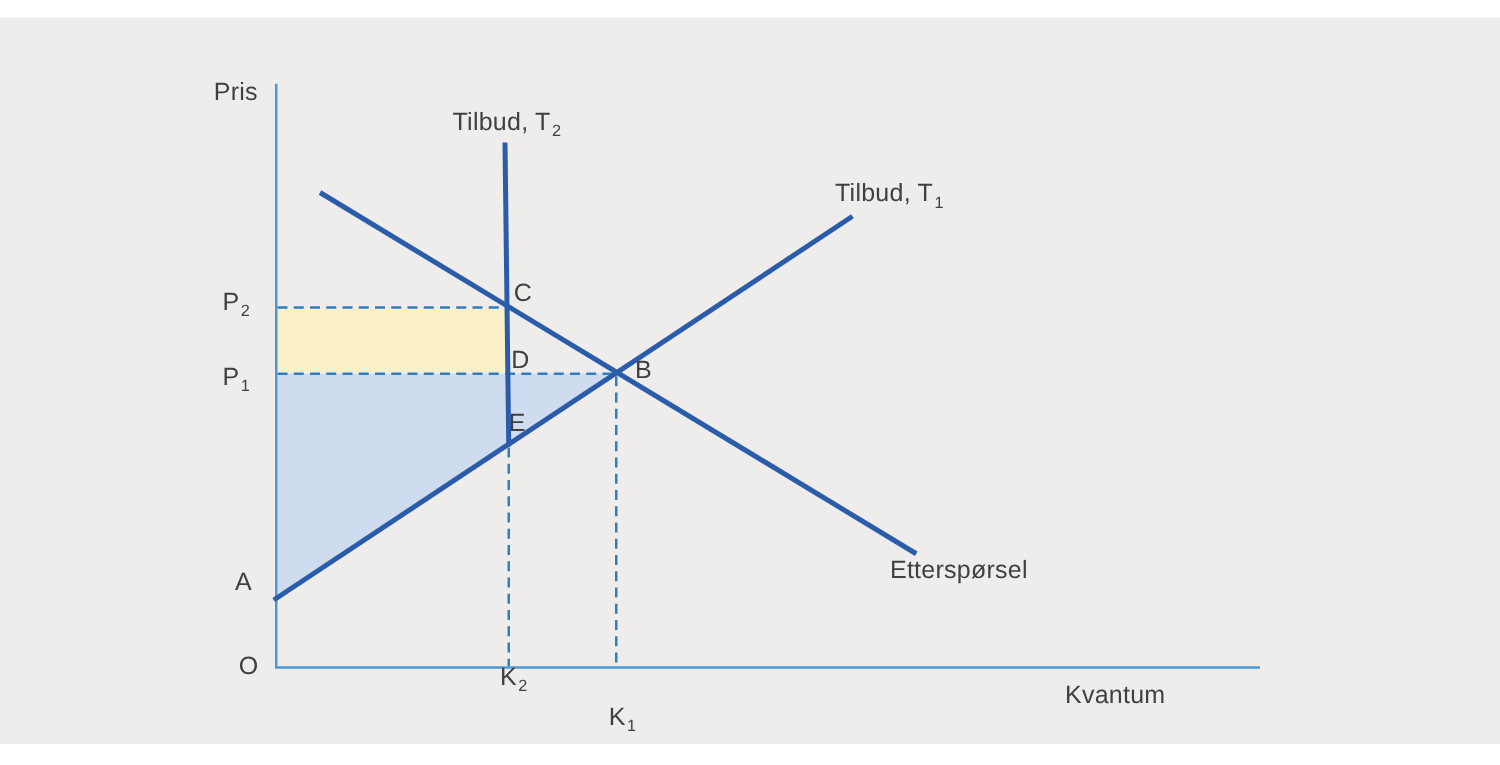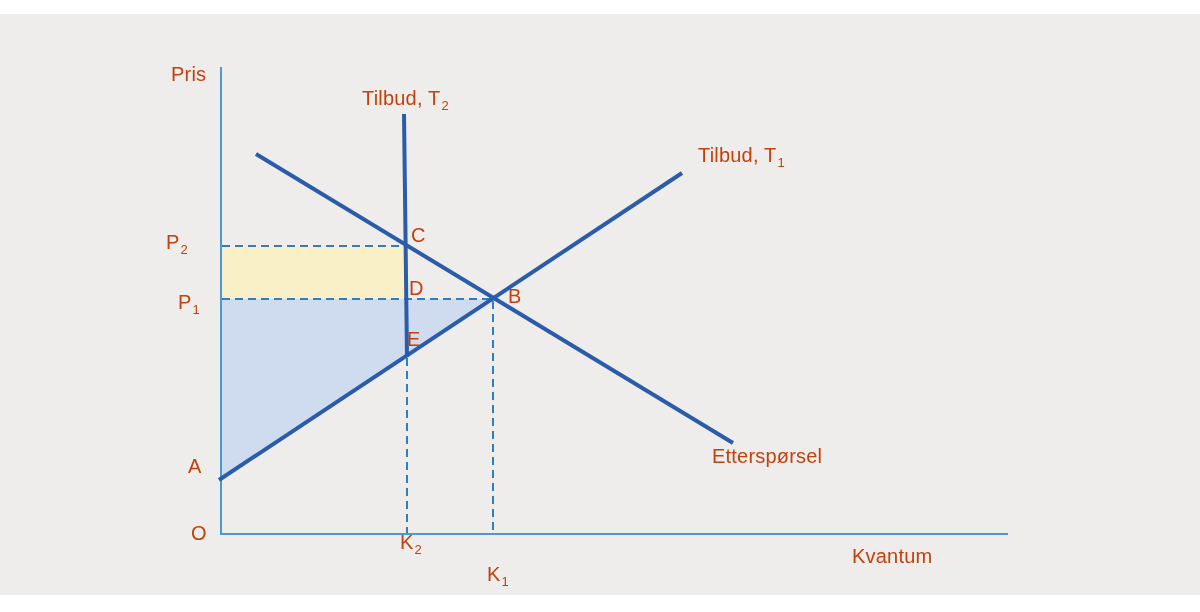--- a/index.html
+++ b/index.html
@@ -4,21 +4,21 @@
 <style>
   html,body{margin:0;padding:0;background:#ffffff;}
   .stage{
     position:relative;width:1200px;height:612px;background:#ffffff;overflow:hidden;
     font-family:"Liberation Sans","DejaVu Sans",sans-serif;color:#2c2c2c;
   }
   .panel{position:absolute;left:0;top:14px;width:1200px;height:581px;background:#eeedeb;}
   svg{position:absolute;left:0;top:0;}
   .lbl{
     position:absolute;font-size:20px;line-height:24px;white-space:nowrap;
-    color:#c2410c;letter-spacing:0.2px;
+    color:#404040;letter-spacing:0.2px;
   }
   .sub{font-size:13px;position:relative;top:5px;margin-left:1px;}
 </style>
 </head>
 <body>
 
 <div class="stage">
   <div class="panel"></div>
 
   <svg id="diagram" width="1200" height="612" viewBox="0 0 1200 612">
@@ -32,24 +32,24 @@
       <line x1="219" y1="480" x2="682" y2="173" stroke="#2b5caa" stroke-width="4" stroke-linecap="butt"></line>
       <line x1="404" y1="114" x2="407" y2="357" stroke="#2b5caa" stroke-width="4" stroke-linecap="butt"></line>
       <line x1="256" y1="154" x2="733" y2="443" stroke="#2b5caa" stroke-width="4" stroke-linecap="butt"></line>
     </svg>
 
   <div class="lbl" style="left:171px;top:62px">Pris</div>
   <div class="lbl" style="left:852px;top:544px">Kvantum</div>
   <div class="lbl" style="left:191px;top:521px">O</div>
 
   <div class="lbl" style="left:362px;top:86px"><span>Tilbud, T</span><span class="sub">2</span></div>
-  <div class="lbl" style="left:698px;top:143px"><span>Tilbud, T</span><span class="sub">1</span></div>
+  <div class="lbl" style="left:668px;top:143px"><span>Tilbud, T</span><span class="sub">1</span></div>
   <div class="lbl" style="left:712px;top:444px">Etterspørsel</div>
 
-  <div class="lbl" style="left:166px;top:230px"><span>P</span><span class="sub">2</span></div>
+  <div class="lbl" style="left:178px;top:230px"><span>P</span><span class="sub">2</span></div>
   <div class="lbl" style="left:178px;top:290px"><span>P</span><span class="sub">1</span></div>
   <div class="lbl" style="left:188px;top:454px">A</div>
 
   <div class="lbl" style="left:400px;top:530px"><span>K</span><span class="sub">2</span></div>
   <div class="lbl" style="left:487px;top:562px"><span>K</span><span class="sub">1</span></div>
 
   <div class="lbl" style="left:411px;top:223px">C</div>
   <div class="lbl" style="left:409px;top:276px">D</div>
   <div class="lbl" style="left:407px;top:327px">E</div>
   <div class="lbl" style="left:508px;top:284px">B</div>

